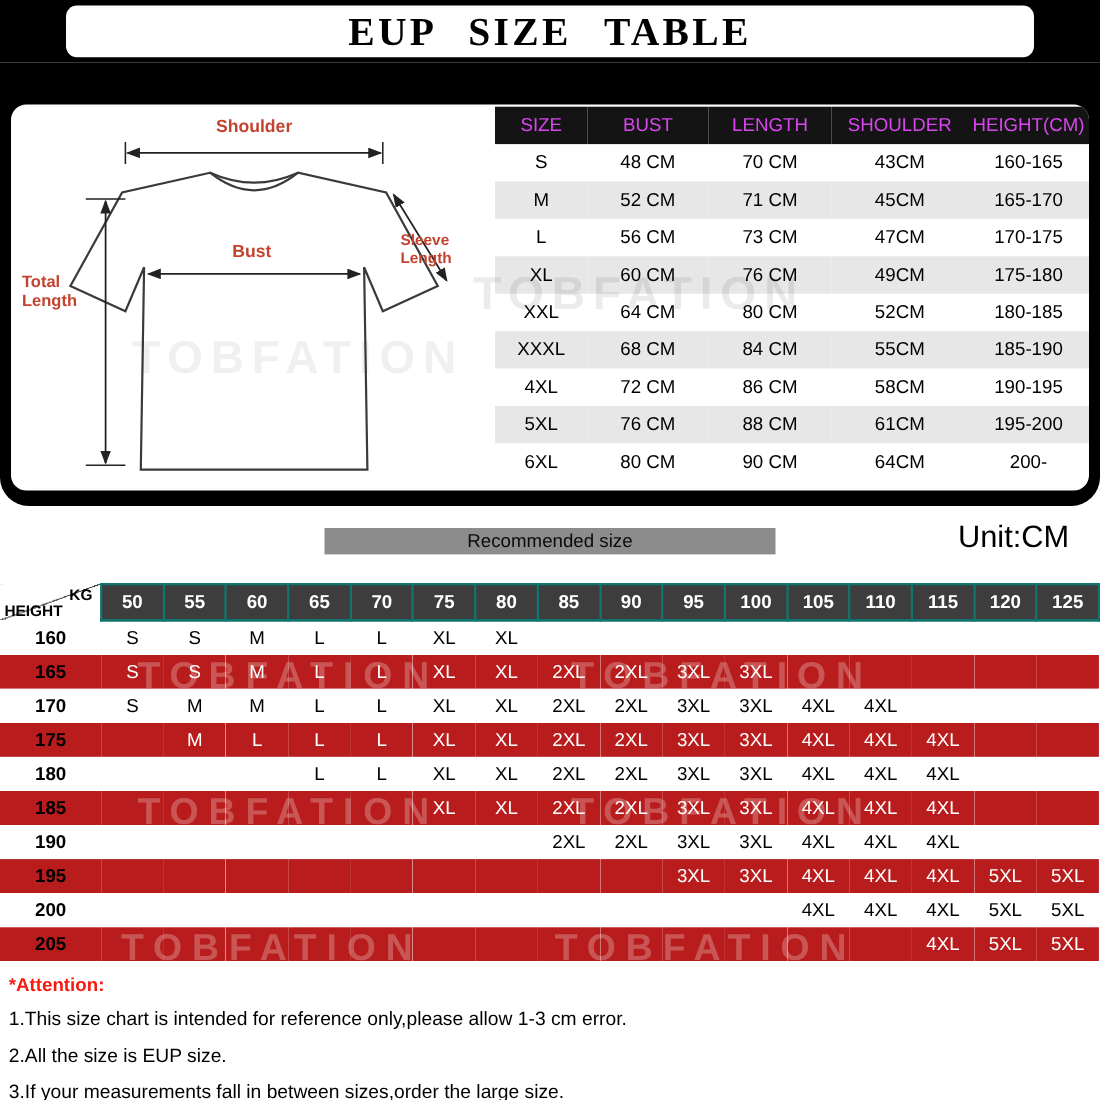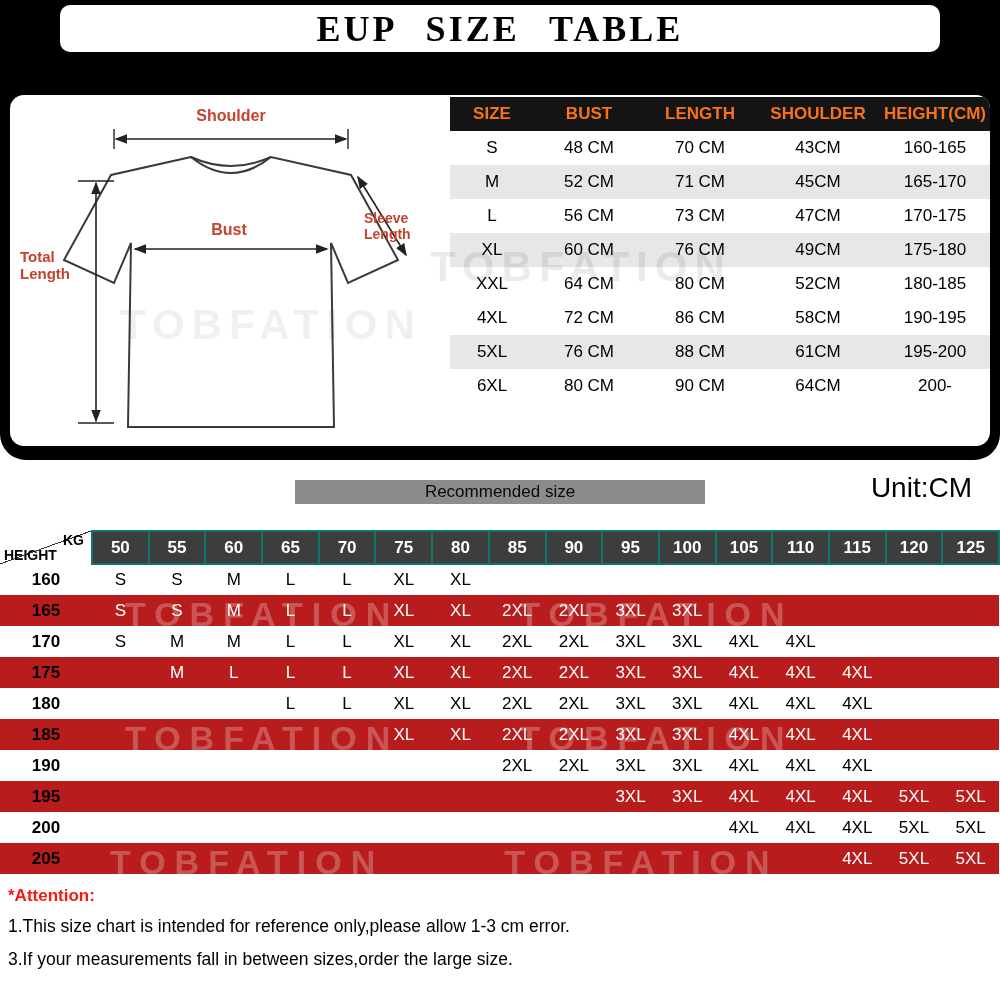--- a/index.html
+++ b/index.html
@@ -26,21 +26,21 @@
 
   .diagram { position:absolute; left:6px; top:2px; width:442px; height:346px; }
   .diagram svg { position:absolute; left:0; top:0; width:100%; height:100%; }
   .dg-label { position:absolute; color:#c4432f; font-weight:700; line-height:1.12; }
   .lbl-shoulder { left:150px; top:10px; width:130px; text-align:center; font-size:16px; }
   .lbl-bust { left:168px; top:124px; width:90px; text-align:center; font-size:16px; }
   .lbl-sleeve { left:348px; top:114px; width:78px; font-size:14px; }
   .lbl-total { left:4px; top:152px; width:66px; text-align:left; font-size:15px; }
 
   .size-table { position:absolute; right:0; top:2px; width:540px; border-collapse:collapse; text-align:center; }
-  .size-table th { background:#141414; color:#f97316; font-size:17px; font-weight:700; height:34px; }
+  .size-table th { background:#141414; color:#d946ef; font-size:17px; font-weight:400; height:34px; }
   .size-table td { font-size:17px; font-weight:500; height:34px; }
   .size-table tr.alt td { background:#e7e7e7; }
   .size-table col.c1{width:84px;} .size-table col.c2{width:110px;} .size-table col.c3{width:112px;}
   .size-table col.c4{width:124px;} .size-table col.c5{width:110px;}
 
   .upper-wm { position:absolute; font-size:42px; font-weight:700; letter-spacing:7px;
               color:rgba(0,0,0,0.08); pointer-events:none; white-space:nowrap; }
   .upper-wm.wm1 { left:420px; top:148px; }
   .upper-wm.wm2 { left:110px; top:206px; color:rgba(0,0,0,0.06); }
 
@@ -164,20 +164,27 @@
             <td>76 CM</td>
             <td>49CM</td>
             <td>175-180</td>
           </tr>
           <tr>
             <td>XXL</td>
             <td>64 CM</td>
             <td>80 CM</td>
             <td>52CM</td>
             <td>180-185</td>
+          </tr>
+          <tr class="alt">
+            <td>XXXL</td>
+            <td>68 CM</td>
+            <td>84 CM</td>
+            <td>55CM</td>
+            <td>185-190</td>
           </tr>
           <tr>
             <td>4XL</td>
             <td>72 CM</td>
             <td>86 CM</td>
             <td>58CM</td>
             <td>190-195</td>
           </tr>
           <tr class="alt">
             <td>5XL</td>
@@ -455,15 +462,16 @@
   <div class="watermark wm-row3">
     <span>TOBFATION</span>
     <span>TOBFATION</span>
   </div>
 </div>
 
 <div class="attention">
   <div class="attn-title">*Attention:</div>
   <div>
       <div class="attn-line">1.This size chart is intended for reference only,please allow 1-3 cm error.</div>
+      <div class="attn-line">2.All the size is EUP size.</div>
       <div class="attn-line">3.If your measurements fall in between sizes,order the large size.</div>
     </div>
 </div>
 
 </body></html>

